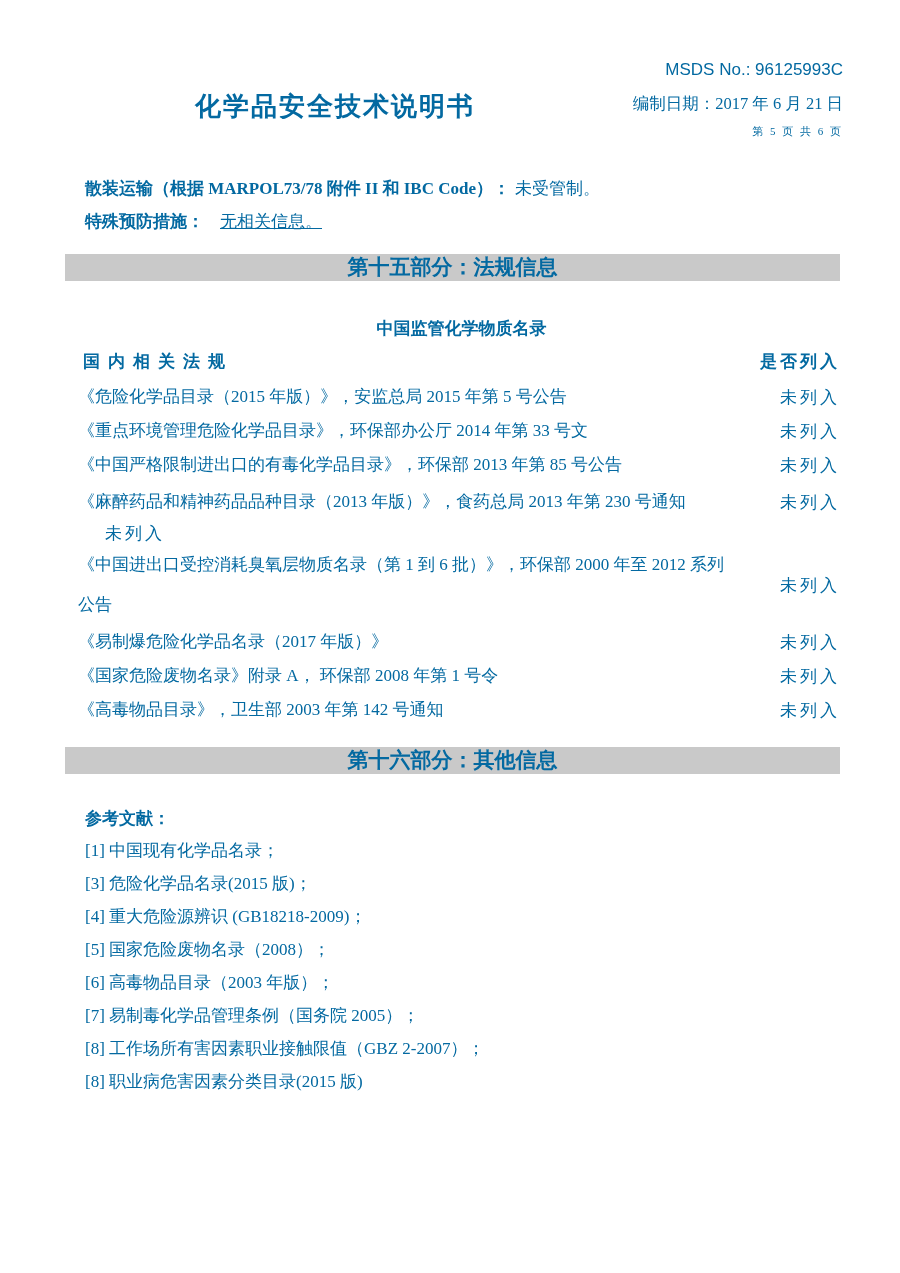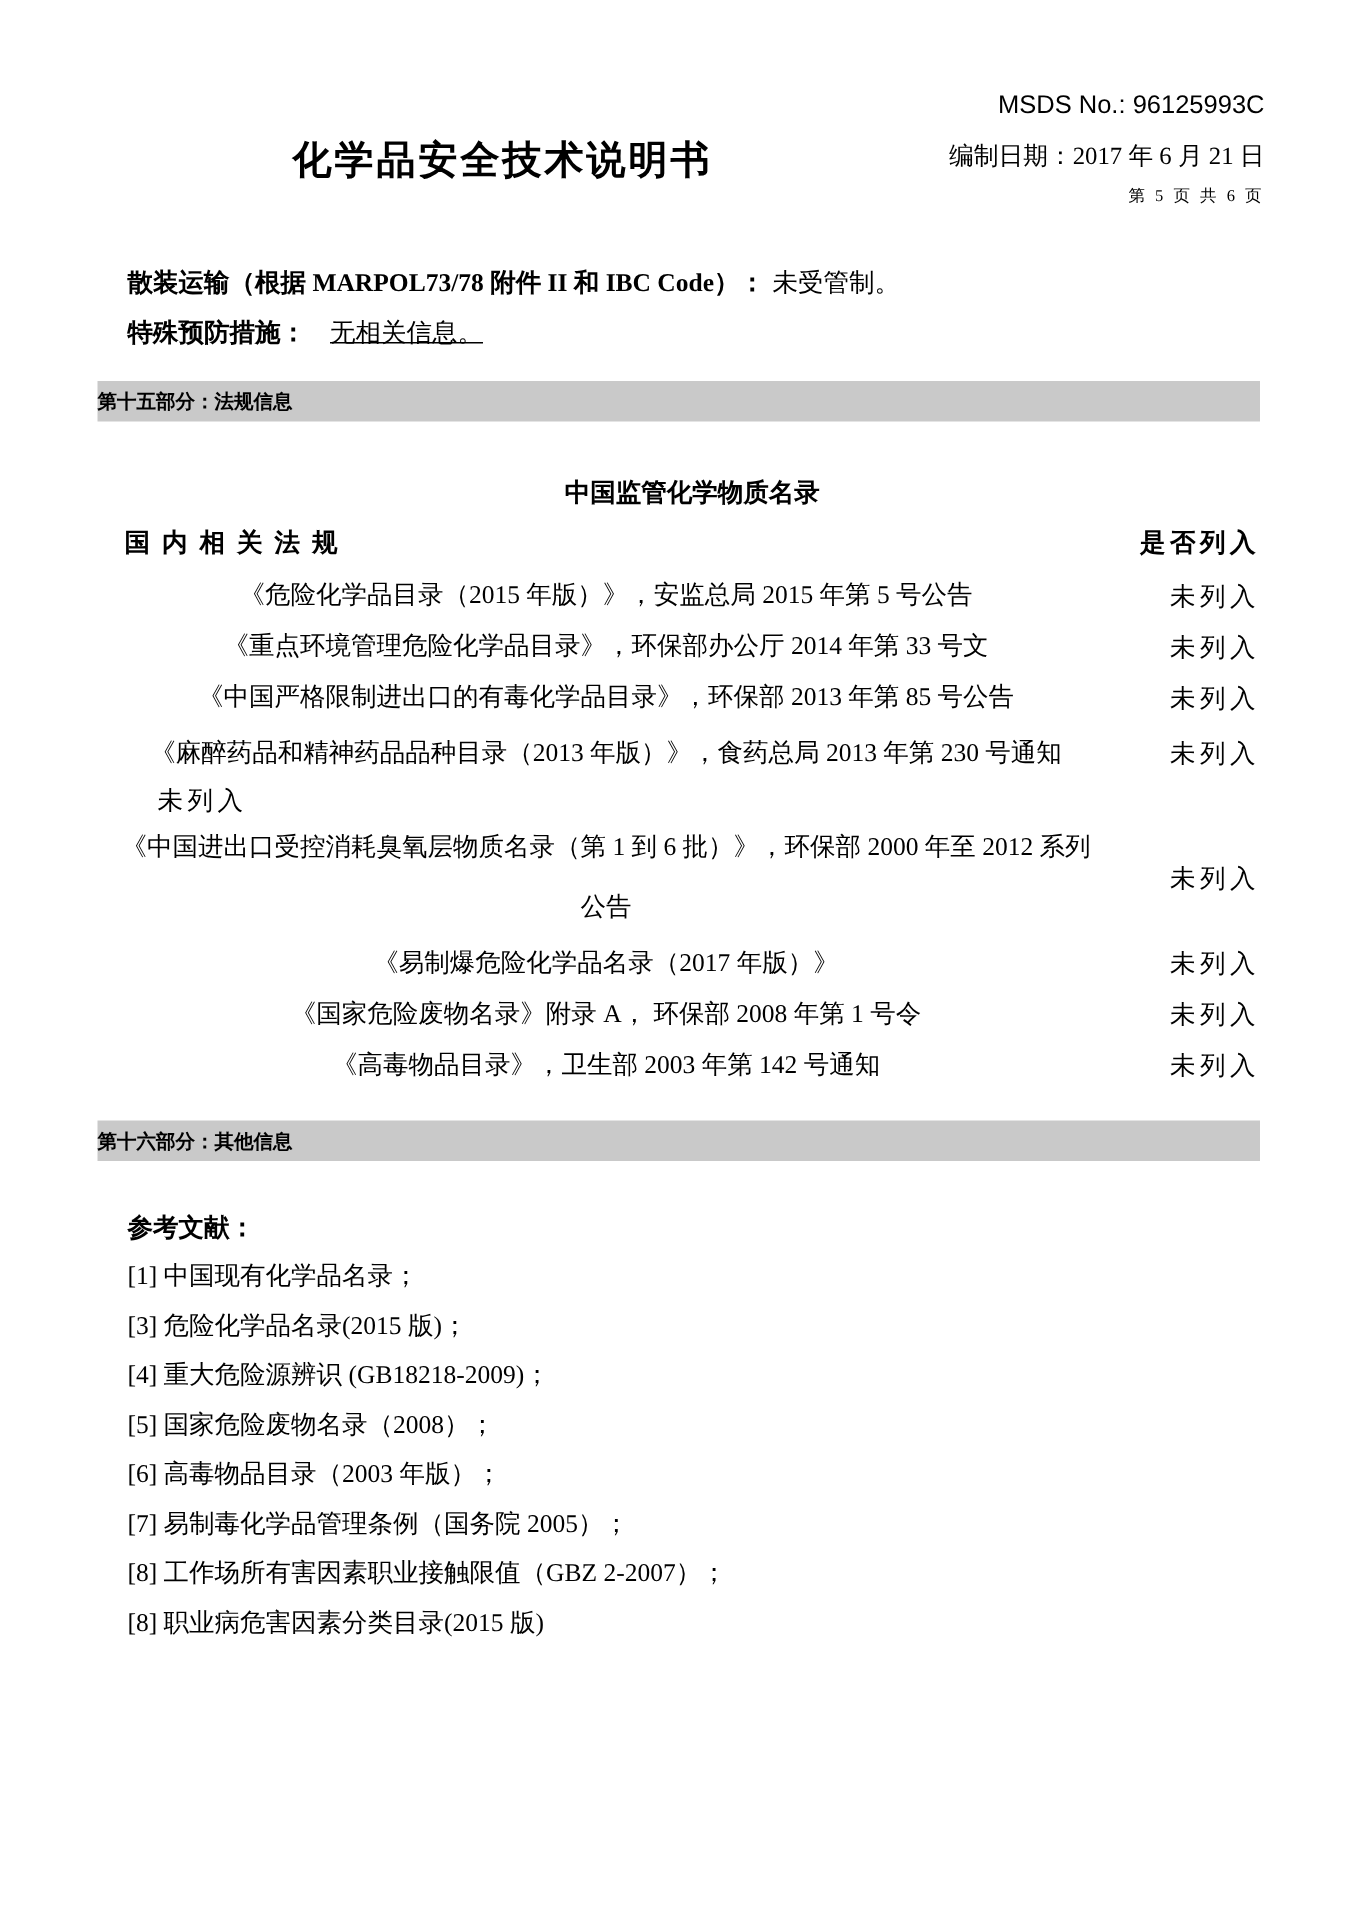--- a/index.html
+++ b/index.html
@@ -1,21 +1,21 @@
 <!DOCTYPE html>
 <html><head>
 <meta charset="utf-8">
 <style>
   html, body { margin: 0; padding: 0; background: #ffffff; }
   .page {
     position: relative;
     width: 900px;
     height: 1273px;
     background: #ffffff;
-    color: #000000;
+    color: #0369a1;
     font-family: "Liberation Serif", "DejaVu Serif", serif;
     font-size: 17px;
     overflow: hidden;
   }
   
   .header-info {
     position: absolute;
     top: 60px;
     right: 57px;
     text-align: right;
@@ -46,23 +46,23 @@
   .transport { padding-left: 20px; }
   .t-line { margin-bottom: 11px; line-height: 22px; }
   .t-label { font-weight: bold; }
   .t-value { padding-left: 5px; }
   .t-value.wide { padding-left: 16px; text-decoration: underline; }
   
   .section-bar {
     height: 27px;
     line-height: 27px;
     background: #c9c9c9;
-    text-align: left;
+    text-align: center;
     font-weight: bold;
-    font-size: 13px;
+    font-size: 21px;
   }
   #bar15 { margin-top: 21px; }
   #bar16 { margin-top: 20px; }
   
   .reg-subtitle {
     margin-top: 38px;
     padding-left: 18px;
     font-weight: bold;
     line-height: 20px;
     text-align: center;
@@ -83,21 +83,20 @@
     text-align: right;
     letter-spacing: 3px;
   }
   .reg-table { margin-top: 8px; }
   .reg-row { display: flex; align-items: center; }
   .reg-name {
     flex: 1;
     padding-left: 13px;
     padding-right: 10px;
     line-height: 34px;
-    text-align: center;
   }
   .reg-row.multiline .reg-name { line-height: 40px; }
   
   .refs-title {
     margin-top: 34px;
     padding-left: 20px;
     font-weight: bold;
     line-height: 22px;
   }
   .refs-list { margin-top: 4px; }

